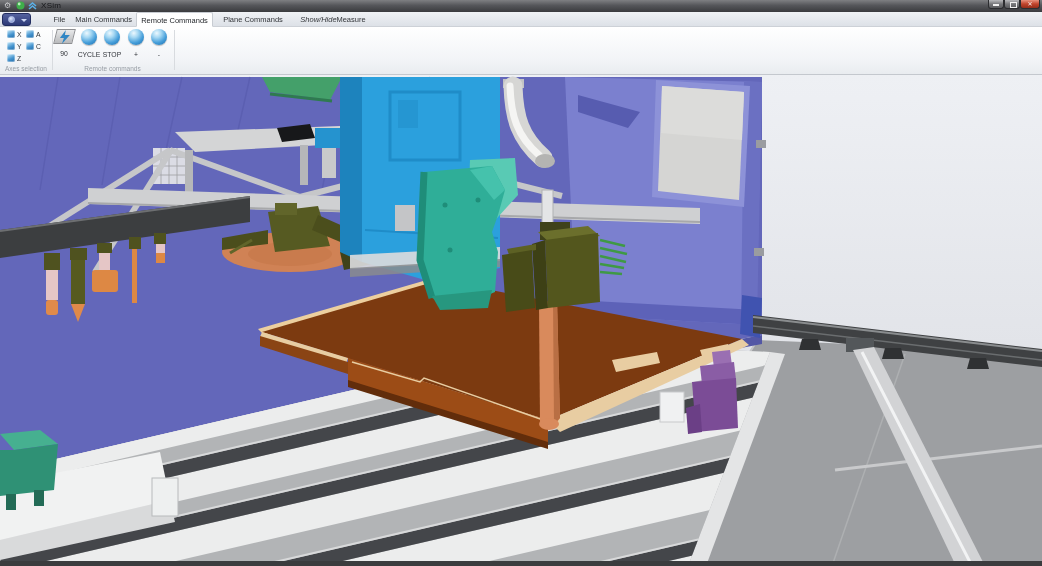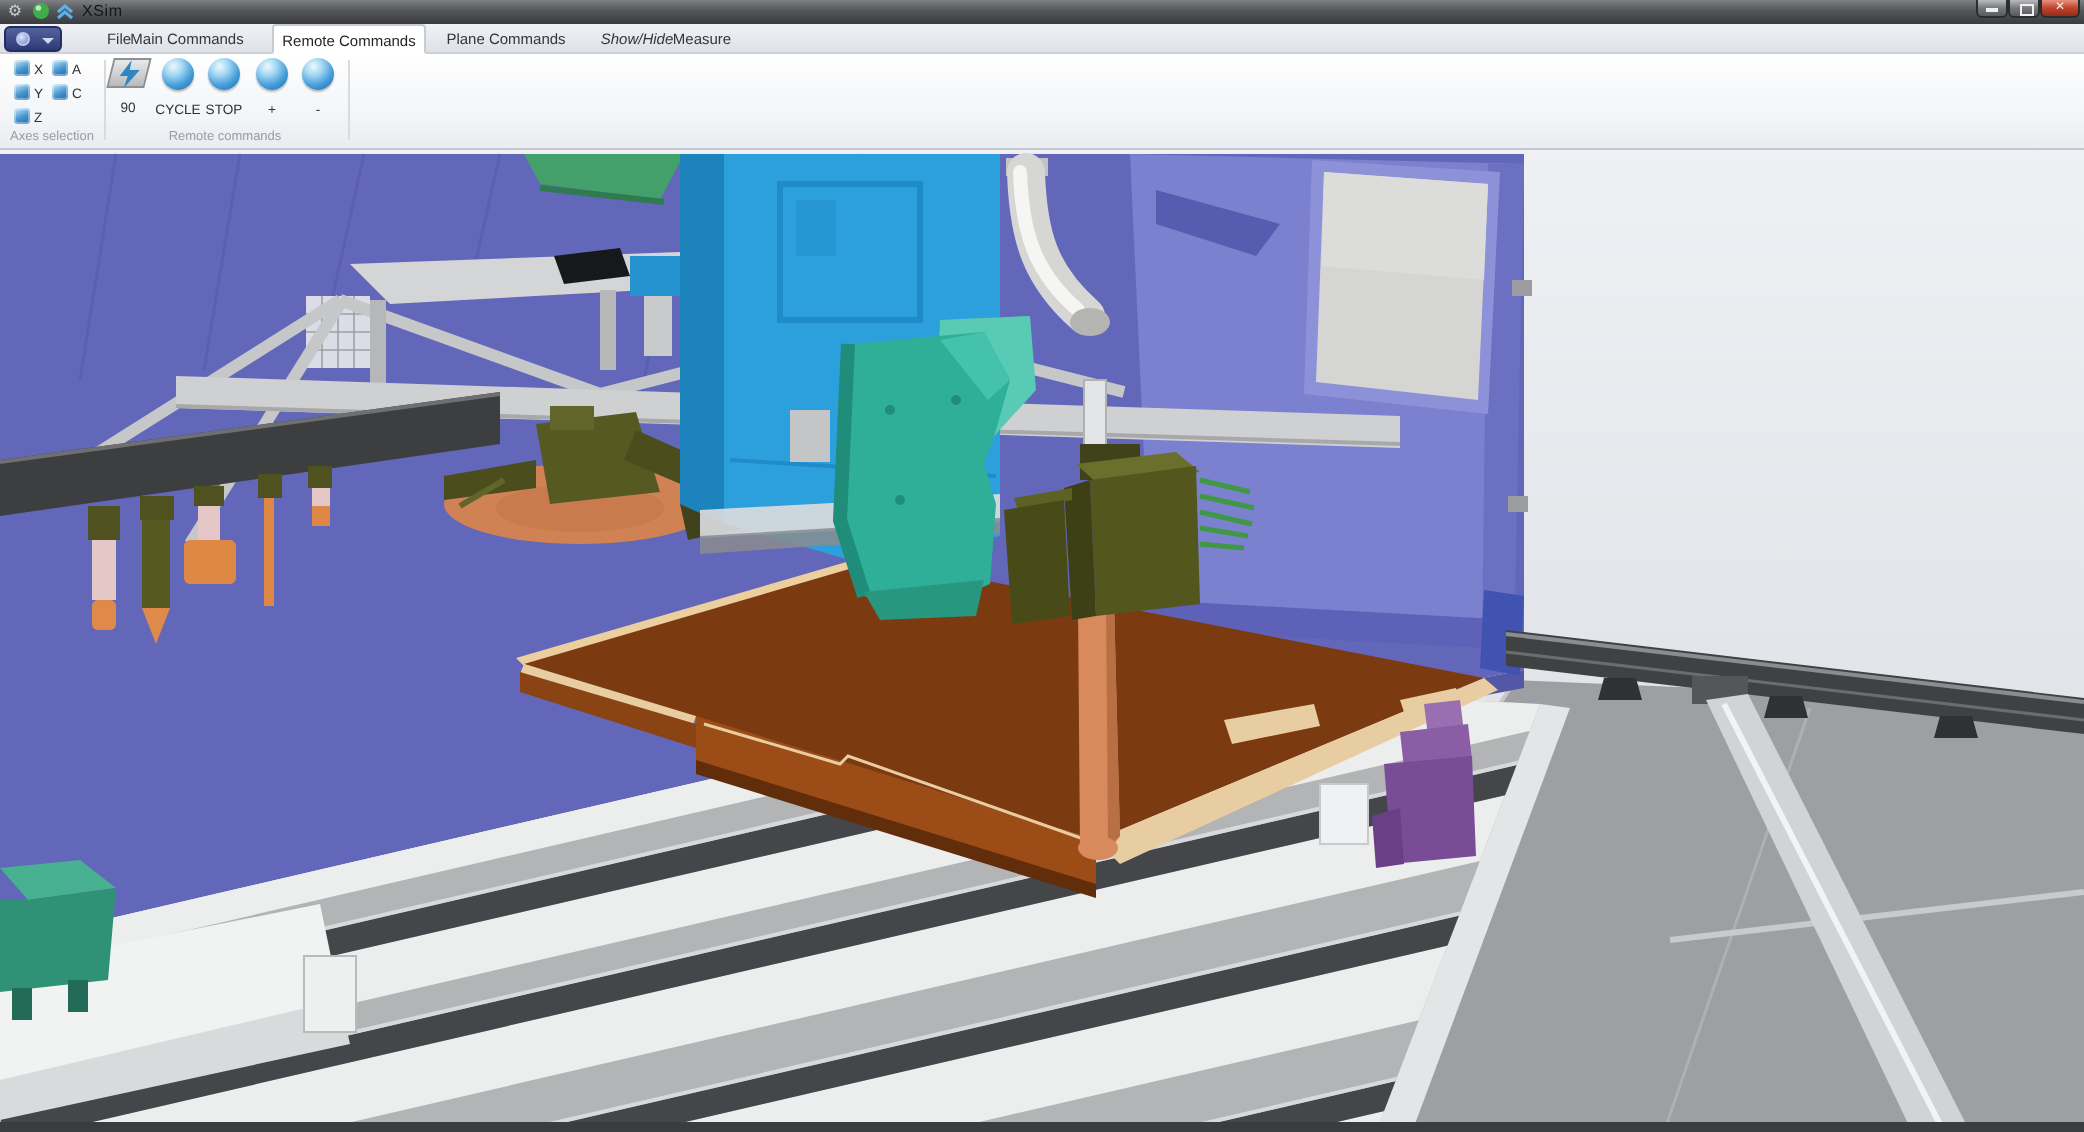--- a/index.html
+++ b/index.html
@@ -80,21 +80,21 @@
         <span class="winglyph">✕</span>
       </div>
 </div>
 
 <div id="tabrow">
   <div id="appbtn">
     <span class="orb"></span>
     <span class="caret"></span>
   </div>
   <div class="tab" style="left:30px;width:27px;margin-left:16px;">File</div>
-  <div class="tab" style="left:55px;width:77px;">Main Commands</div>
+  <div class="tab" style="left:55px;width:77px;text-align:right;">Main Commands</div>
   <div class="tab active" style="left:136px;width:77px;">Remote Commands</div>
   <div class="tab" style="left:214px;width:78px;text-align:center;">Plane Commands</div>
   <div class="tab" style="left:292px;width:53px;font-style:italic;">Show/Hide</div>
   <div class="tab" style="left:331px;width:40px;">Measure</div>
 </div>
 
 <div id="ribbon">
 
   <div class="axitem" style="left:7px;top:3px;"><span class="axicon"></span><span>X</span></div>
   <div class="axitem" style="left:7px;top:15px;"><span class="axicon"></span><span>Y</span></div>

